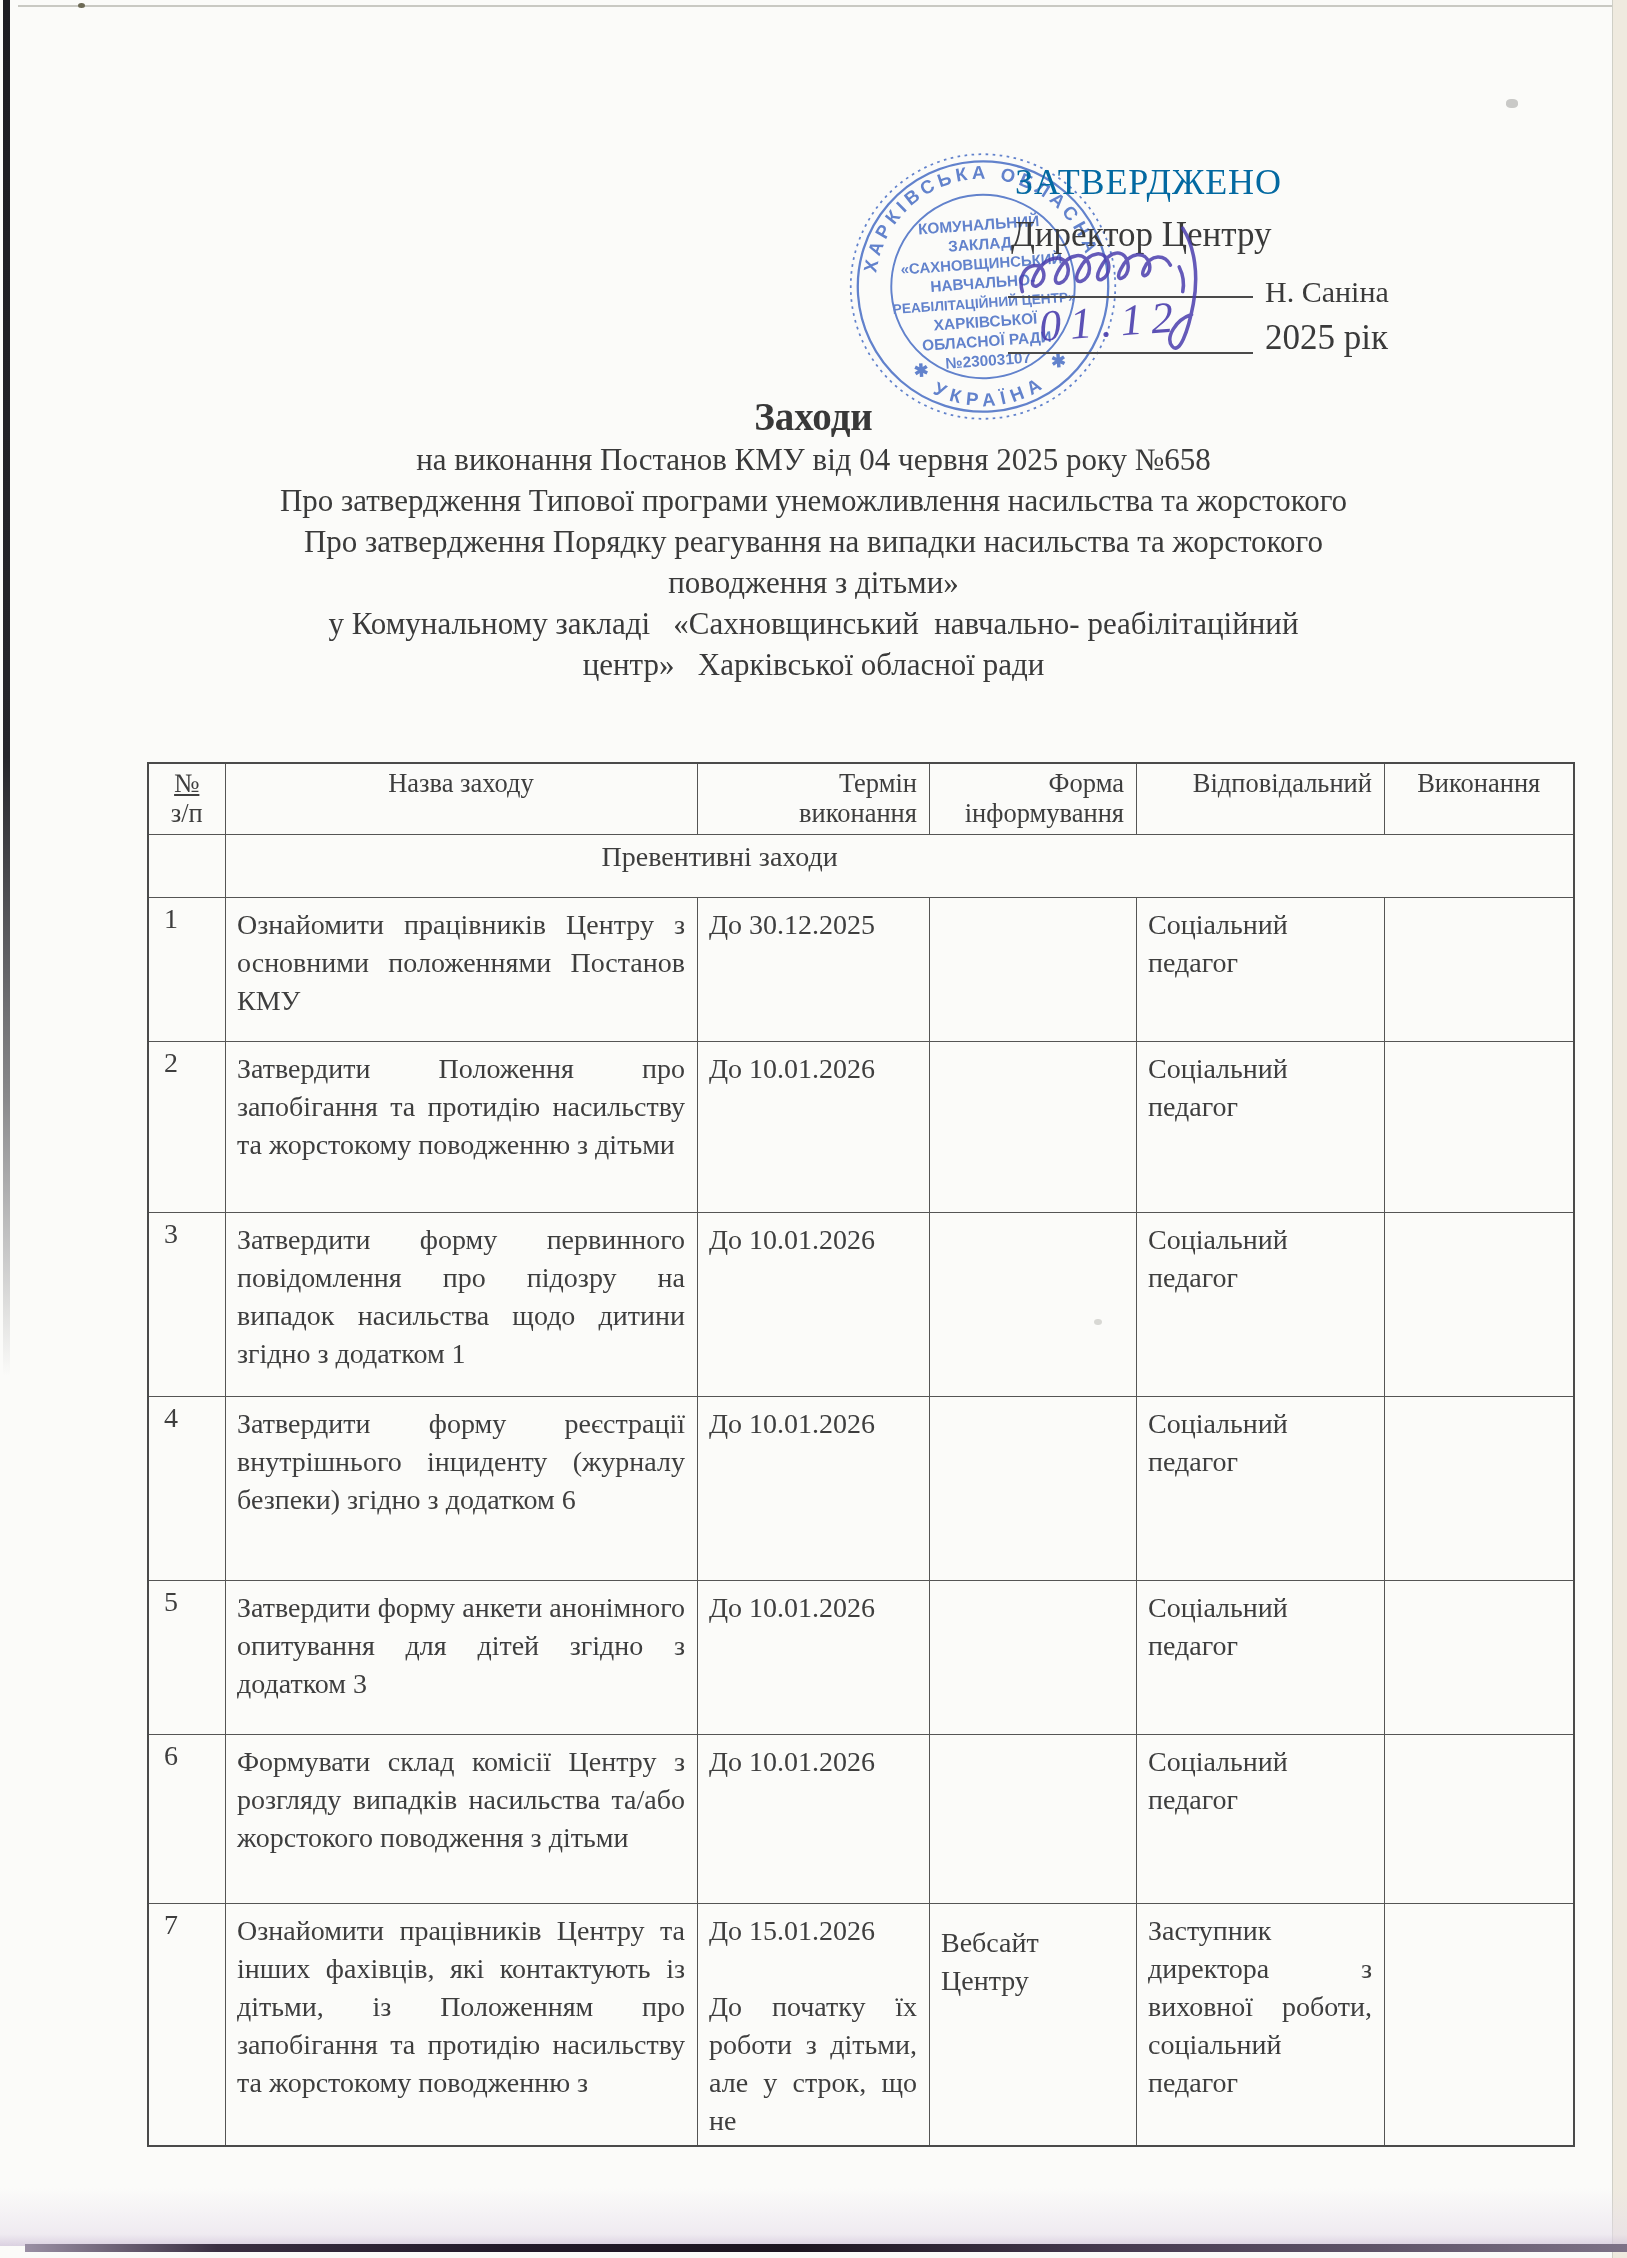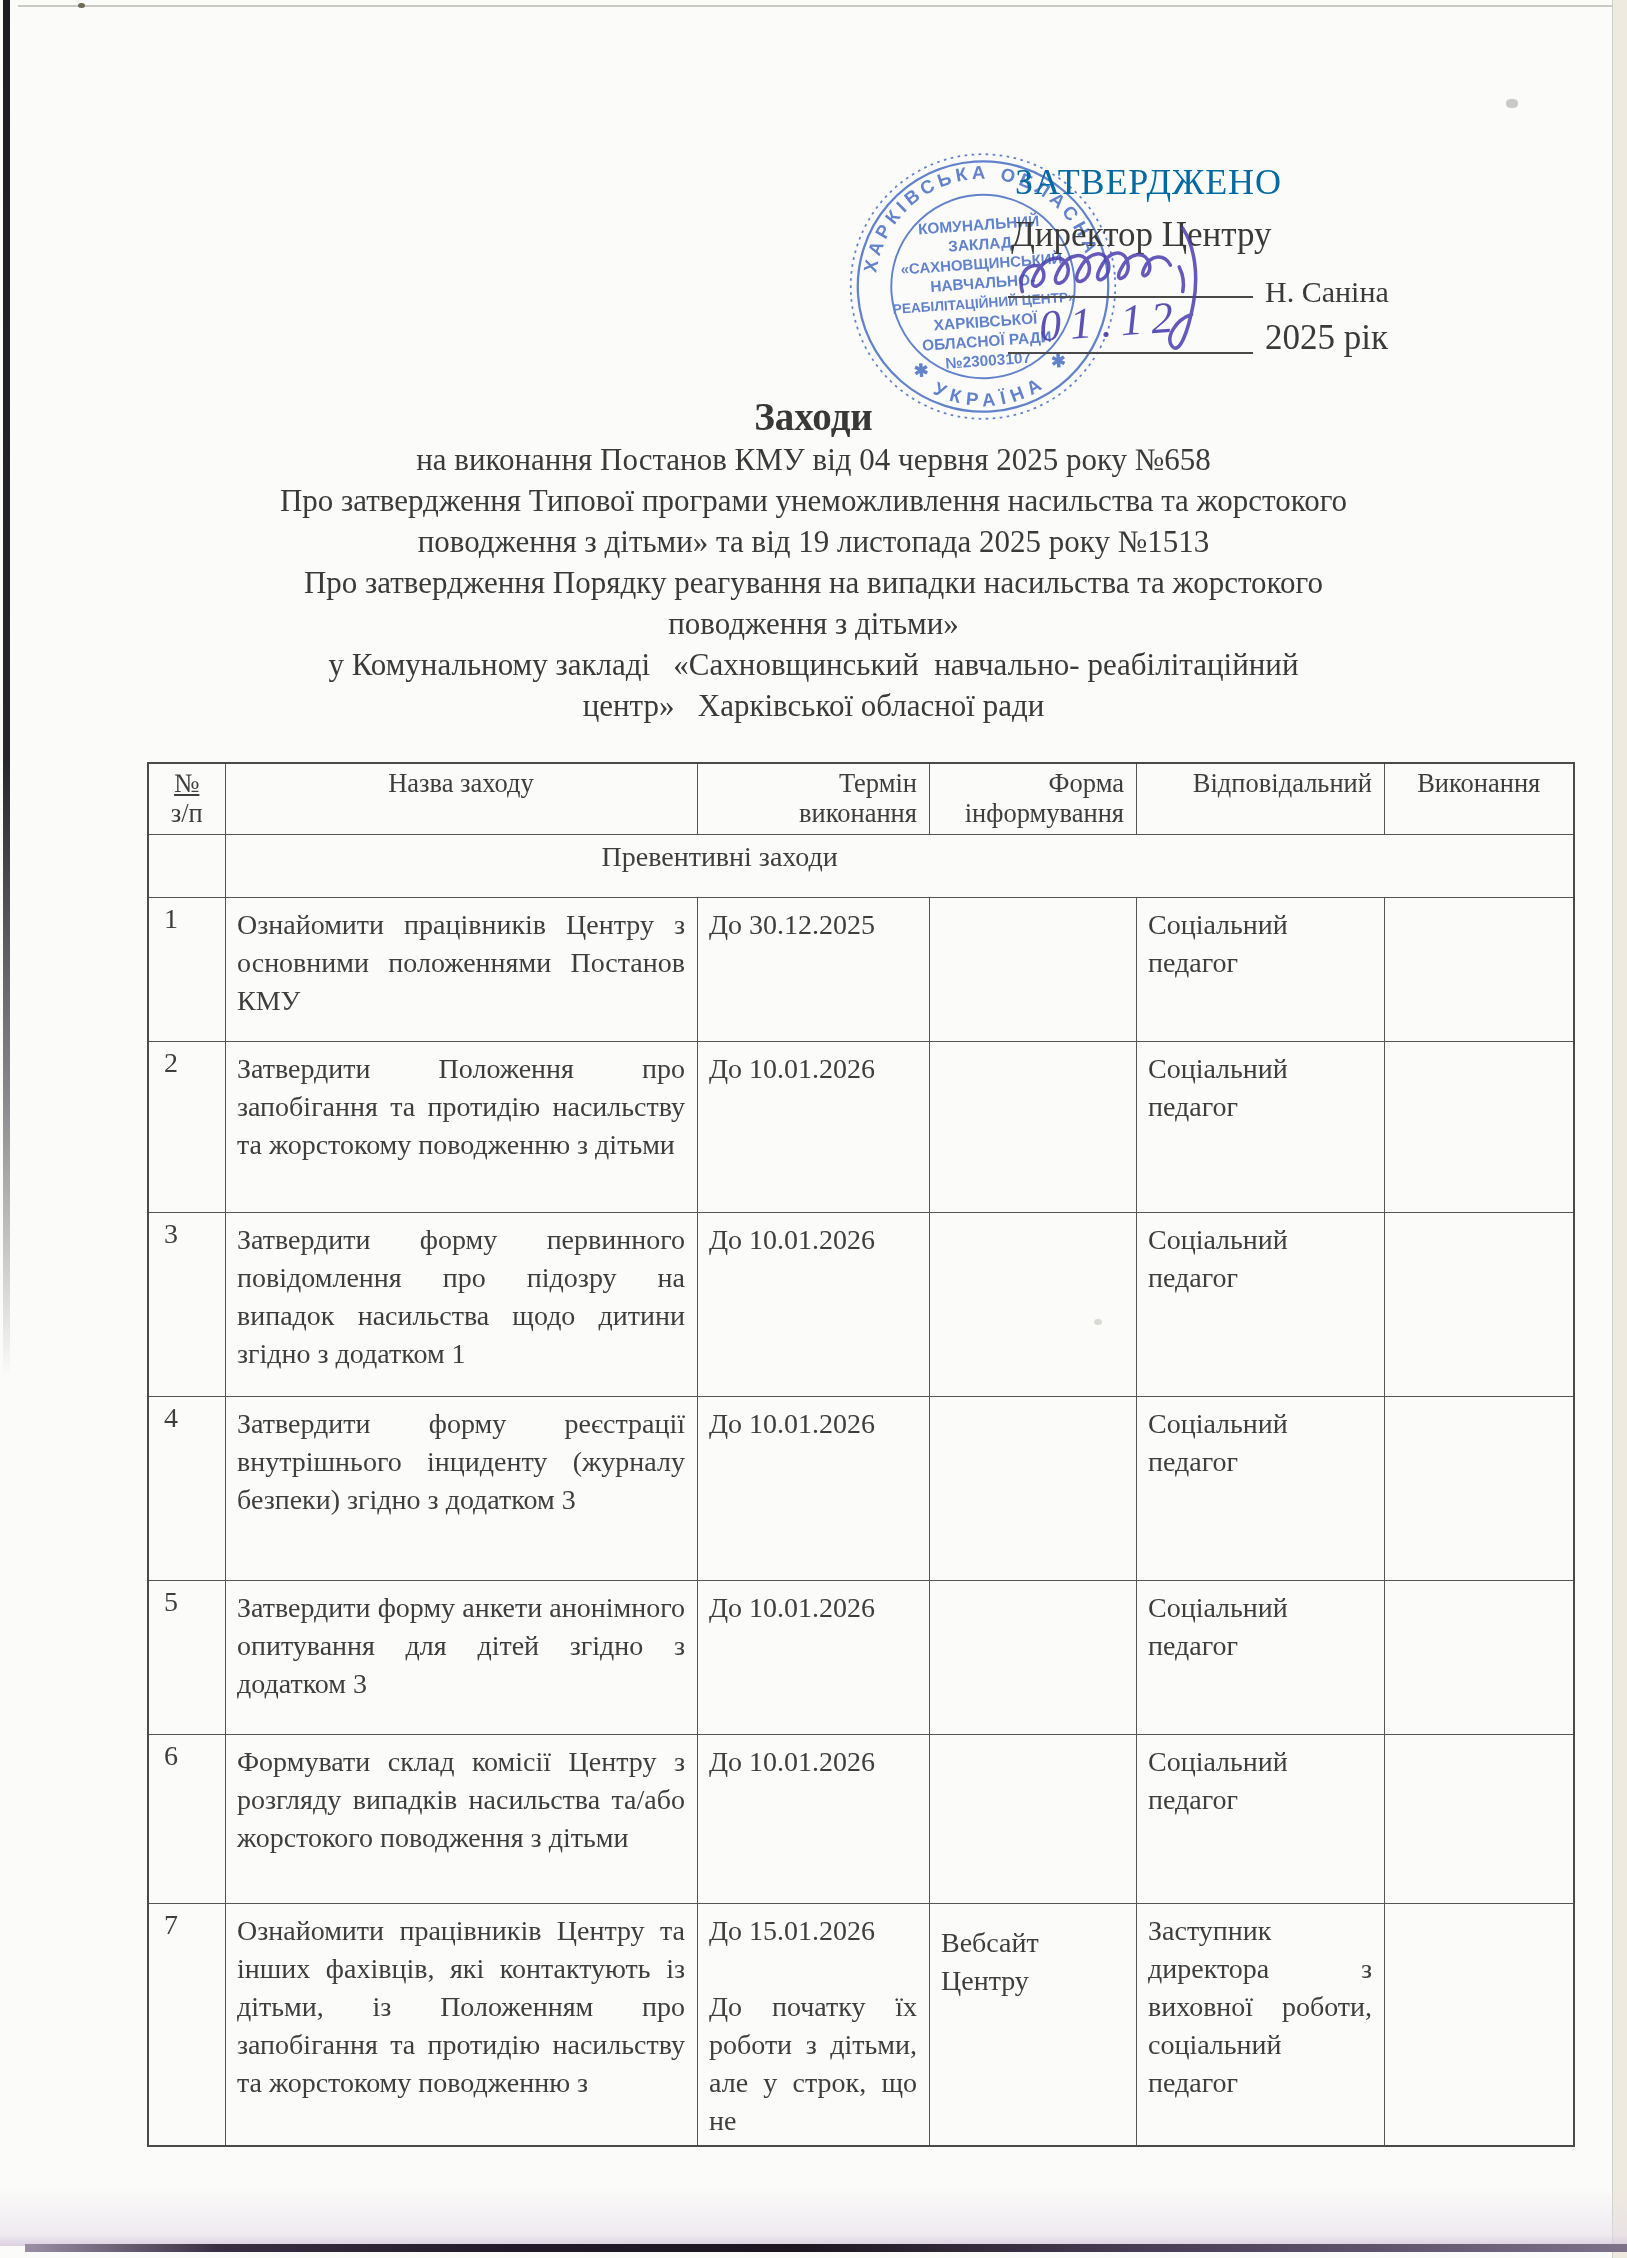--- a/index.html
+++ b/index.html
@@ -123,21 +123,20 @@
       <path d="M196,8 C210,30 214,62 208,94 C202,126 192,152 184,142 C176,132 188,112 206,106"></path>
       <path d="M192,52 C196,60 198,70 196,80"></path>
     </g>
   </svg>
   <div class="handwritten">01.12</div>
 
   <div class="title-block">
     <div class="title-heading">Заходи</div>
     <div class="title-line">на виконання Постанов КМУ від 04 червня 2025 року №658</div>
     <div class="title-line">Про затвердження Типової програми унеможливлення насильства та жорстокого</div>
-    <div class="title-line">поводження з дітьми» та від 19 листопада 2025 року №1513</div>
     <div class="title-line">Про затвердження Порядку реагування на випадки насильства та жорстокого</div>
     <div class="title-line">поводження з дітьми»</div>
     <div class="title-line">у Комунальному закладі   «Сахновщинський  навчально- реабілітаційний</div>
     <div class="title-line">центр»   Харківської обласної ради</div>
   </div>
 
   <table class="doc-table">
     <colgroup>
       <col style="width:77px">
         <col style="width:472px">
@@ -186,21 +185,21 @@
           <td class="cell-num">3</td>
           <td class="cell-name">Затвердити форму первинного повідомлення про підозру на випадок насильства щодо дитини згідно з додатком 1</td>
           <td class="cell-term">До 10.01.2026</td>
           <td class="cell-form"></td>
           <td class="cell-resp">Соціальний педагог</td>
           <td class="cell-done"></td>
         </tr>
 
         <tr>
           <td class="cell-num">4</td>
-          <td class="cell-name">Затвердити форму реєстрації внутрішнього інциденту (журналу безпеки) згідно з додатком 3</td>
+          <td class="cell-name">Затвердити форму реєстрації внутрішнього інциденту (журналу безпеки) згідно з додатком 6</td>
           <td class="cell-term">До 10.01.2026</td>
           <td class="cell-form"></td>
           <td class="cell-resp">Соціальний педагог</td>
           <td class="cell-done"></td>
         </tr>
 
         <tr>
           <td class="cell-num">5</td>
           <td class="cell-name">Затвердити форму анкети анонімного опитування для дітей згідно з додатком 3</td>
           <td class="cell-term">До 10.01.2026</td>

